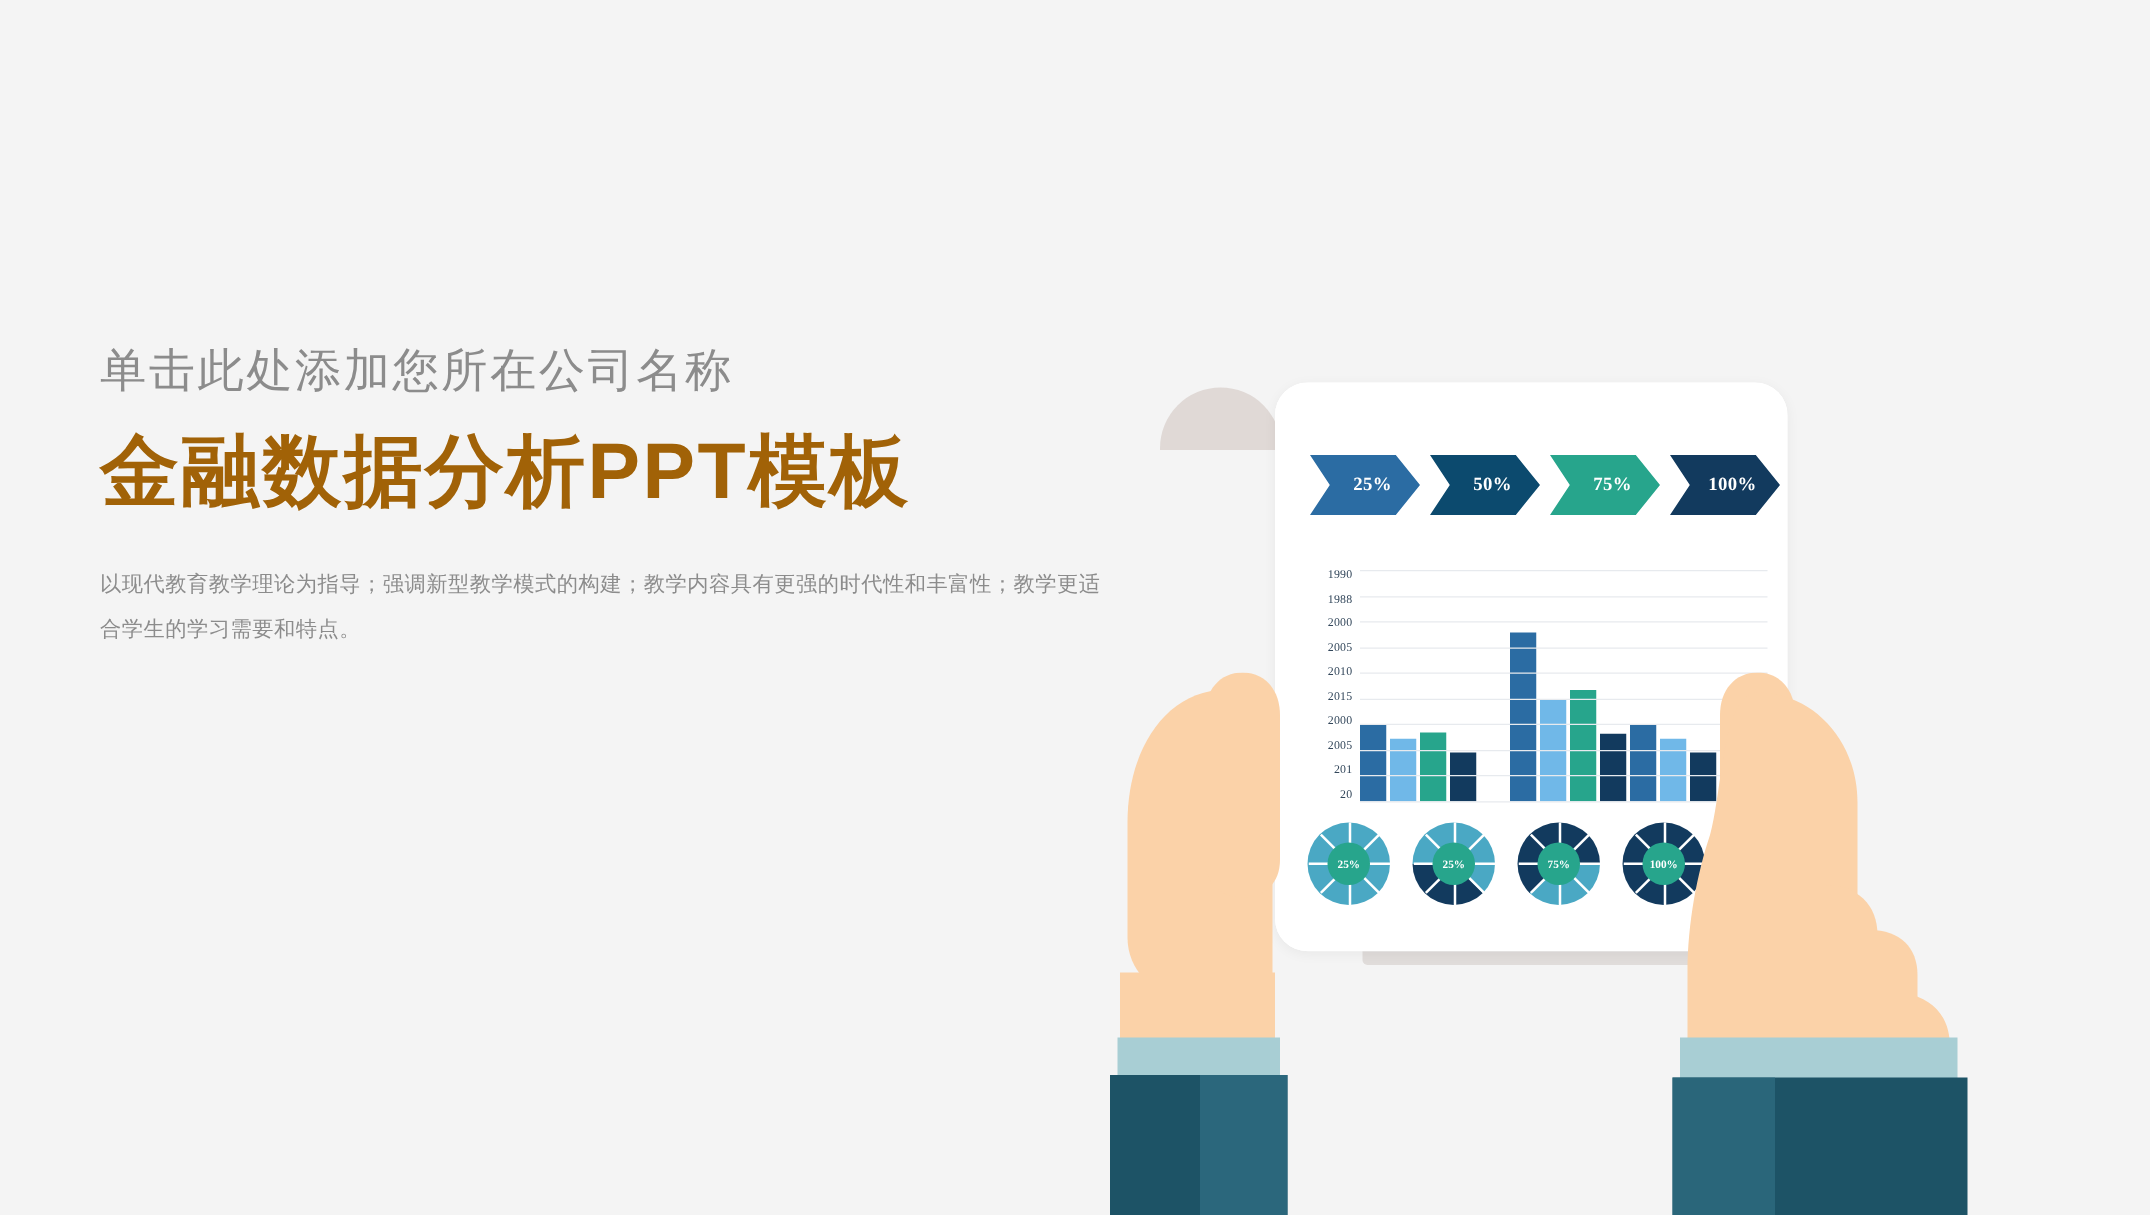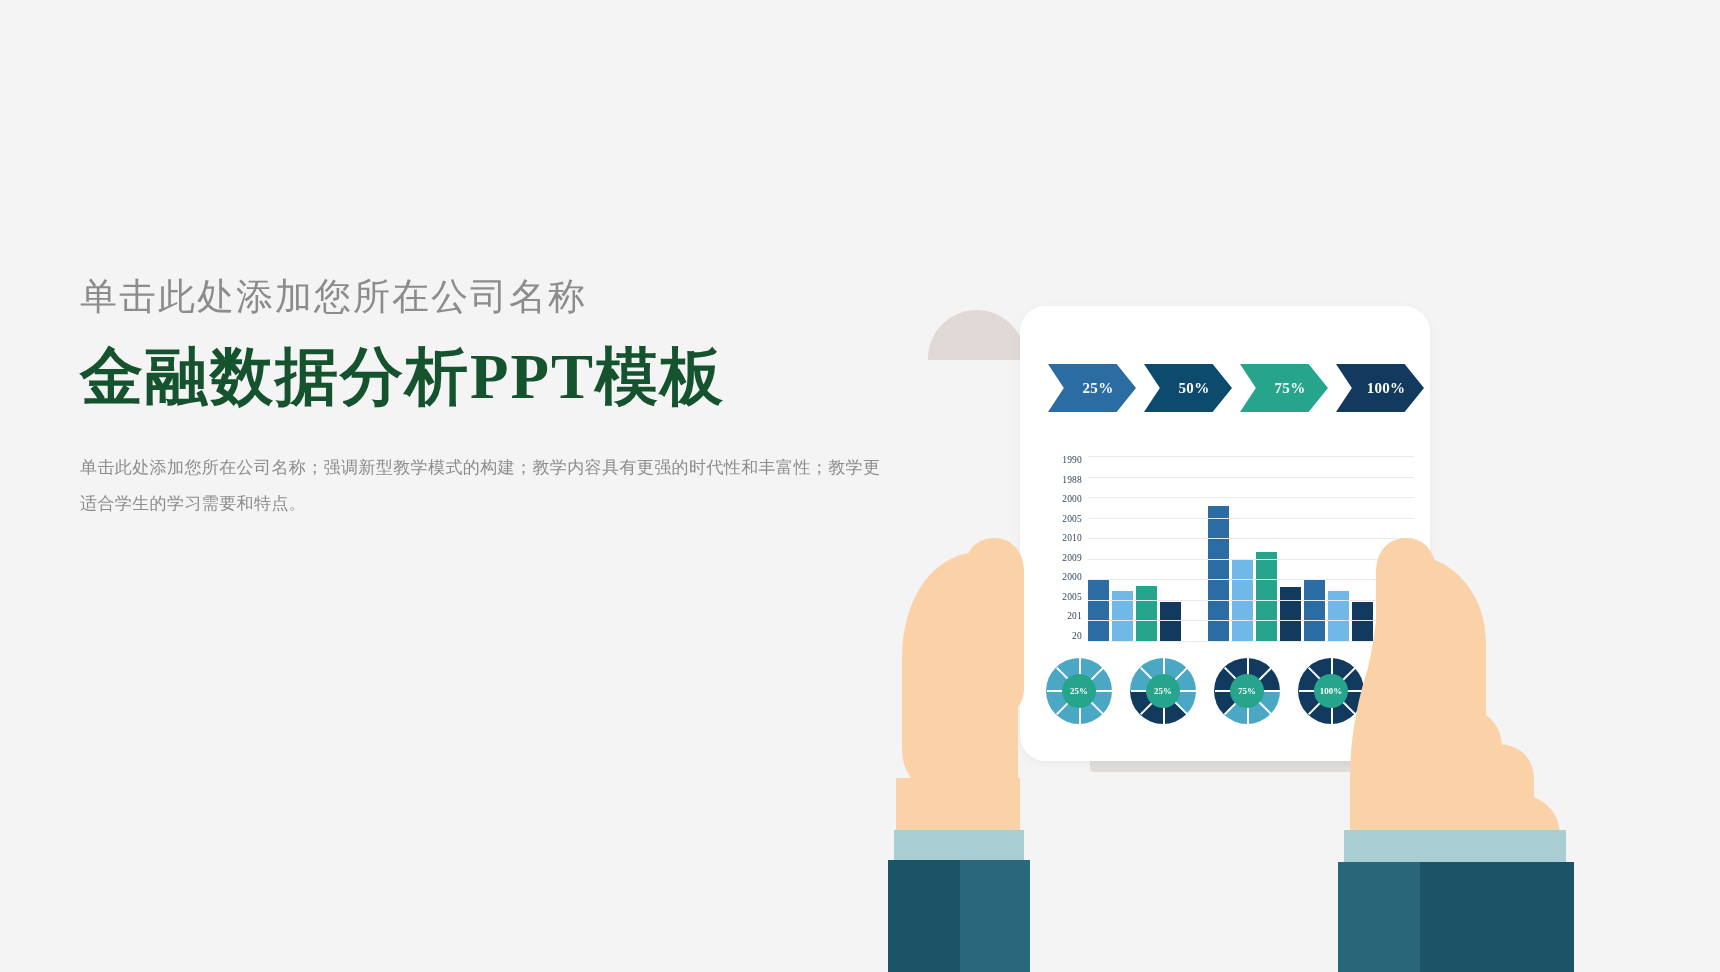--- a/index.html
+++ b/index.html
@@ -26,25 +26,24 @@
     color: #8c8c8c;
     letter-spacing: 2px;
     font-weight: 400;
     line-height: 1.2;
     white-space: nowrap;
   }
   .main-title {
     margin-top: 22px;
     font-size: 63px;
     font-weight: 700;
-    color: #14532d;
+    color: #a16207;
     letter-spacing: 2px;
     line-height: 1.15;
     white-space: nowrap;
-    font-family: Liberation Serif, serif;
   }
   .subtitle {
     margin-top: 36px;
     width: 810px;
     font-size: 17px;
     color: #8c8c8c;
     line-height: 2.1;
     letter-spacing: 0.4px;
   }
   .presenter-row {
@@ -208,21 +207,21 @@
 </head>
 <body>
 
 <div id="slide">
 
   <div class="text-block">
     <div class="company-line">单击此处添加您所在公司名称</div>
 
     <div class="main-title">金融数据分析PPT模板</div>
 
-    <div class="subtitle">单击此处添加您所在公司名称；强调新型教学模式的构建；教学内容具有更强的时代性和丰富性；教学更适合学生的学习需要和特点。</div>
+    <div class="subtitle">以现代教育教学理论为指导；强调新型教学模式的构建；教学内容具有更强的时代性和丰富性；教学更适合学生的学习需要和特点。</div>
 
   </div>
 
   <div id="illustration">
 
     <div class="tablet-shadow"></div>
     <div class="corner-tab"></div>
 
     <div class="tablet">
       <div class="screen">
@@ -242,21 +241,21 @@
             </div>
           </div>
 
         <div class="bar-area">
           <div class="y-labels">
               <span>1990</span>
               <span>1988</span>
               <span>2000</span>
               <span>2005</span>
               <span>2010</span>
-              <span>2009</span>
+              <span>2015</span>
               <span>2000</span>
               <span>2005</span>
               <span>201</span>
               <span>20</span>
             </div>
           <div class="plot">
             <div class="bars">
                 <div class="bar" style="height: 61.05px; background: rgb(43, 108, 163);"></div>
                 <div class="bar" style="height: 49.95px; background: rgb(112, 184, 232);"></div>
                 <div class="bar" style="height: 55.5px; background: rgb(39, 165, 140);"></div>

